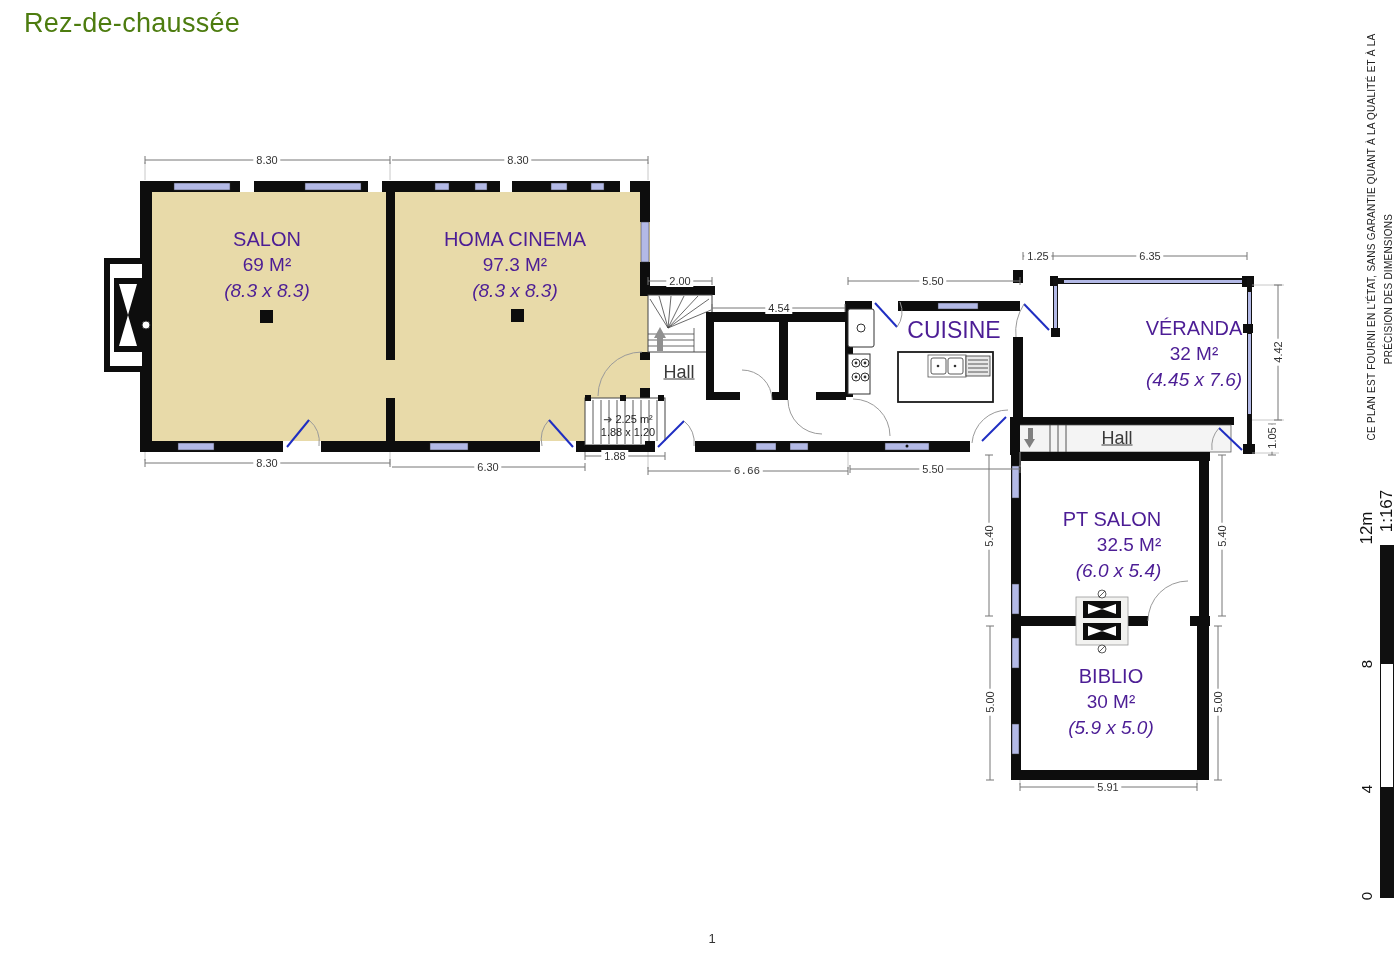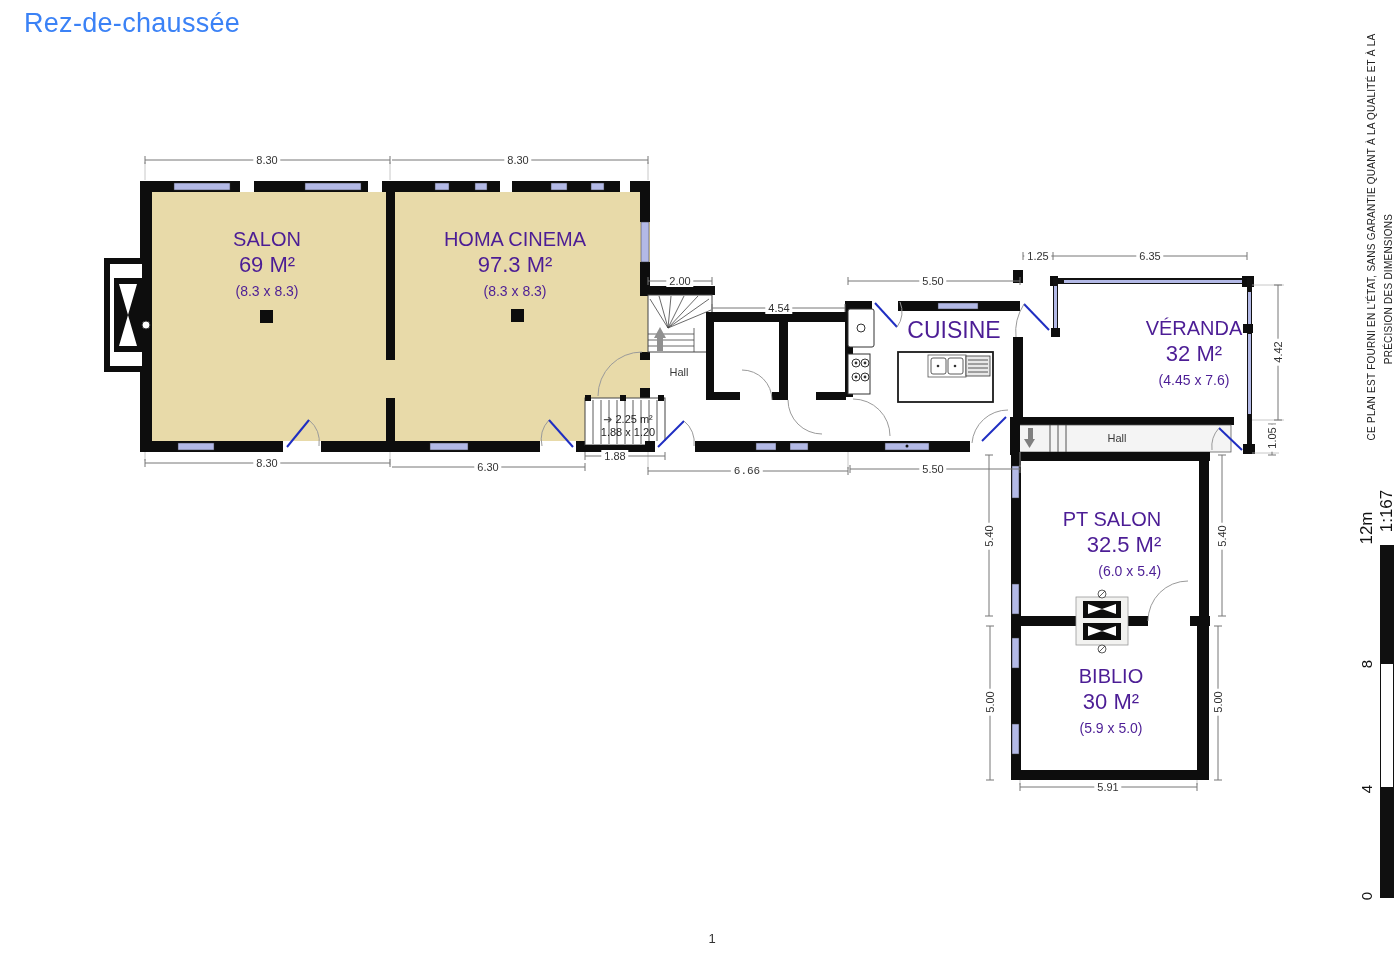--- a/index.html
+++ b/index.html
@@ -4,39 +4,39 @@
 <style>
   html,body { margin:0; padding:0; background:#fff; }
   .canvas {
     position:relative; width:1400px; height:953px; background:#ffffff;
     font-family:"Liberation Sans", sans-serif; overflow:hidden;
   }
   svg.plan { position:absolute; left:0; top:0; }
 
   .page-title {
     position:absolute; left:24px; top:8px;
-    font-size:27px; color:#3b82f6; letter-spacing:0.3px;
+    font-size:27px; color:#4d7c0f; letter-spacing:0.3px;
   }
   .page-number {
     position:absolute; left:712px; top:931px; transform:translateX(-50%);
     font-size:13px; color:#333;
   }
 
   .room-label {
     position:absolute; transform:translateX(-50%);
     text-align:center; color:#4c1d95; white-space:nowrap;
   }
   .room-label .rname { font-size:20px; line-height:26px; }
-  .room-label .rarea { font-size:22px; line-height:26px; }
-  .room-label .rsize { font-size:14px; line-height:26px; }
+  .room-label .rarea { font-size:19px; line-height:26px; }
+  .room-label .rsize { font-size:19px; line-height:26px;font-style:italic; }
   .room-label.cuisine .rname { font-size:23px; }
 
   .hall-label {
     position:absolute; transform:translate(-50%,-50%);
-    font-size:11px; color:#3a3a3a;
+    font-size:18px; color:#3a3a3a;text-decoration:underline;
   }
 
   .stairs-note {
     position:absolute; transform:translateX(-50%);
     text-align:center; font-size:11px; line-height:13px; color:#1d1d1d;
     white-space:nowrap;
   }
   .stairs-note .arrow { color:#555; font-size:11px; }
 
   .dim {

